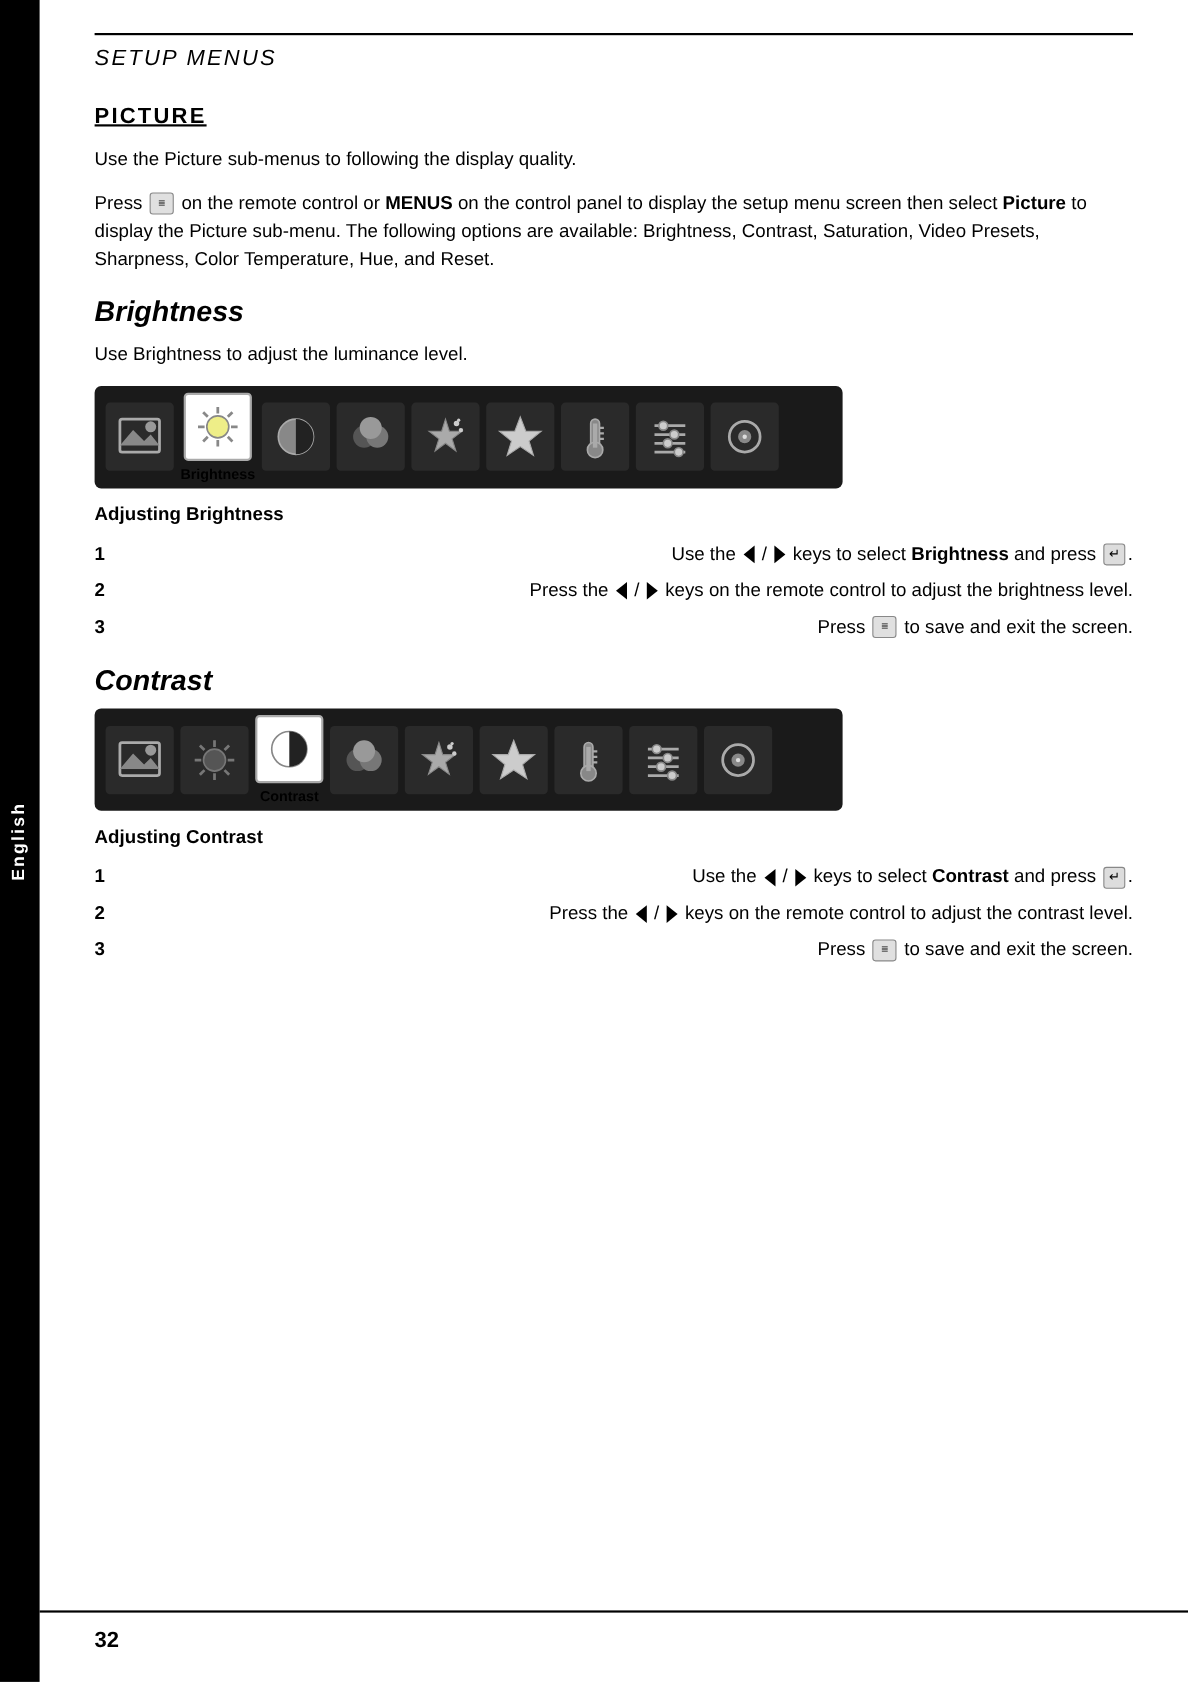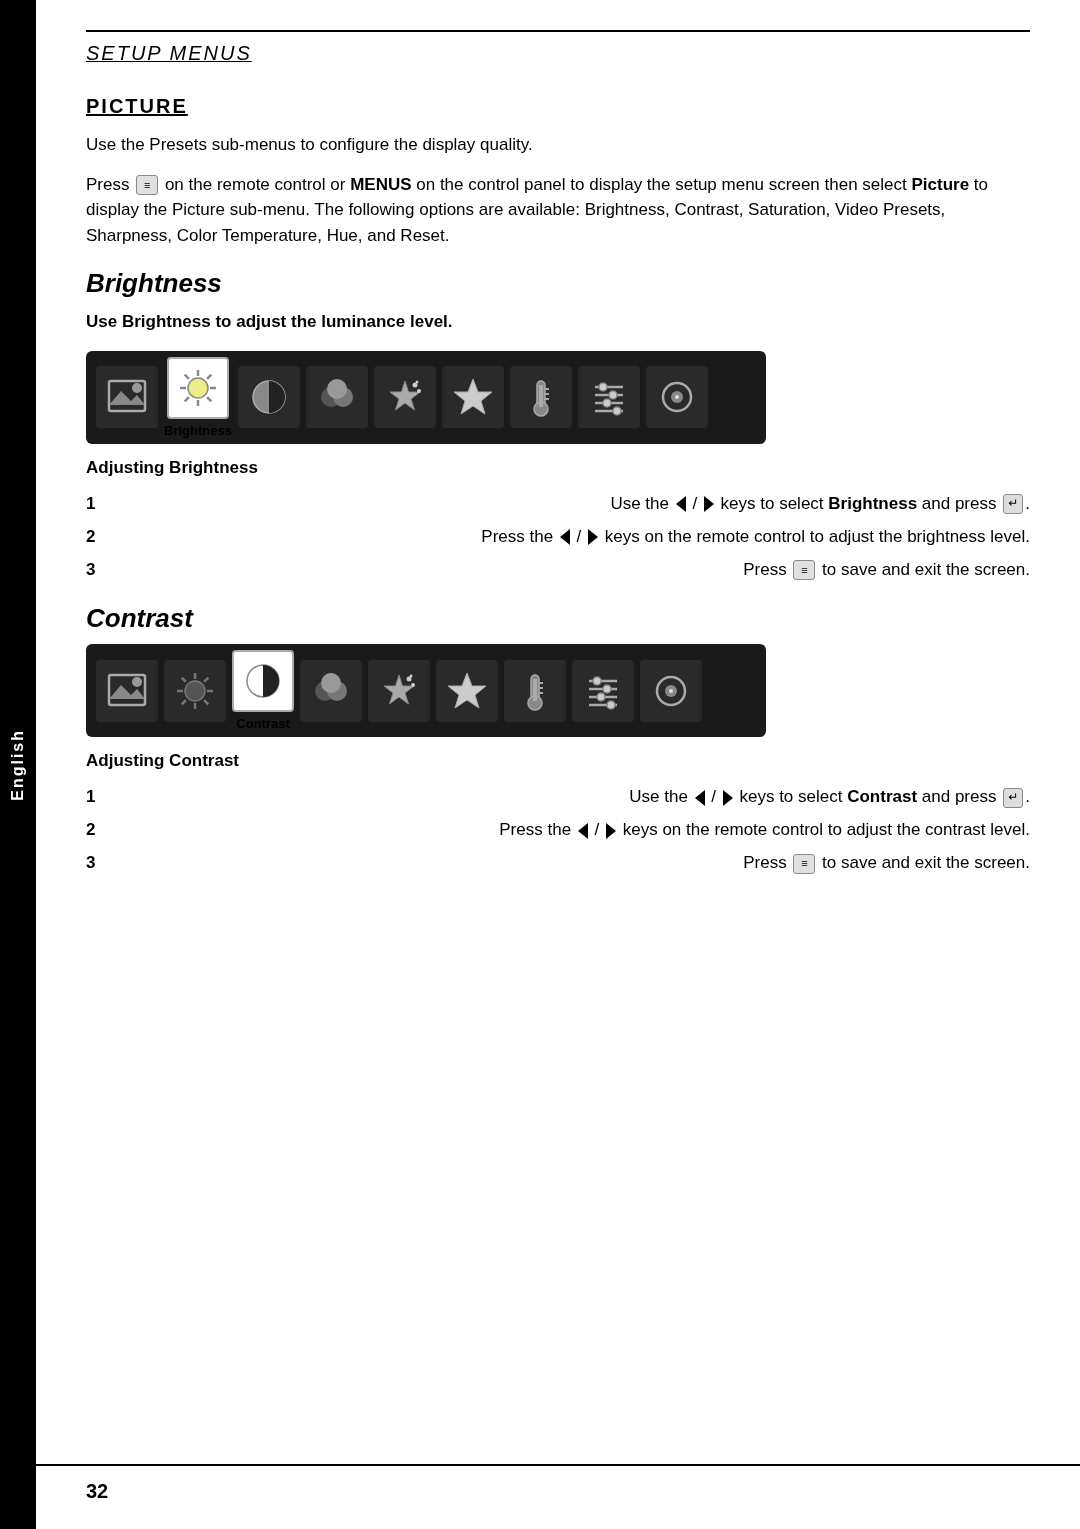--- a/index.html
+++ b/index.html
@@ -45,21 +45,20 @@
       flex: 1;
       padding: 30px 50px 60px 50px;
       position: relative;
     }
 
     
     .top-border {
       border-top: 2px solid #000;
       padding-top: 10px;
       margin-bottom: 30px;
-      text-decoration: underline;
     }
 
     .section-header-title {
       font-style: italic;
       font-size: 20px;
       font-weight: normal;
       letter-spacing: 2px;
       margin-bottom: 2px;
     }
 
@@ -85,21 +84,20 @@
       font-style: italic;
       font-weight: bold;
       margin-top: 20px;
       margin-bottom: 10px;
     }
 
     .section-desc {
       font-size: 17px;
       line-height: 1.5;
       margin-bottom: 16px;
-      font-weight: bold;
     }
 
     
     .menu-bar-container {
       margin-bottom: 10px;
       display: flex;
       flex-direction: column;
       align-items: flex-start;
     }
 
@@ -262,21 +260,21 @@
 
   <div class="main-content">
 
     <div class="top-border">
       <span class="section-header-title">SETUP MENUS</span>
     </div>
 
     <div class="picture-heading">PICTURE</div>
 
     <p class="intro-text">
-      <span>Use the Presets sub-menus to configure the display quality.</span>
+      <span>Use the Picture sub-menus to following the display quality.</span>
     </p>
     <p class="intro-text">
       Press <span class="inline-menu-icon">≡</span> on the remote control or <strong>MENUS</strong> on the control panel to display the setup menu screen then select <strong>Picture</strong> to display the Picture sub-menu. The following options are available: Brightness, Contrast, Saturation, Video Presets, Sharpness, Color Temperature, Hue, and Reset.
     </p>
 
     <div class="section-title">Brightness</div>
     <p class="section-desc">Use Brightness to adjust the luminance level.</p>
 
     <div class="menu-bar-container">
       <div class="menu-bar">

